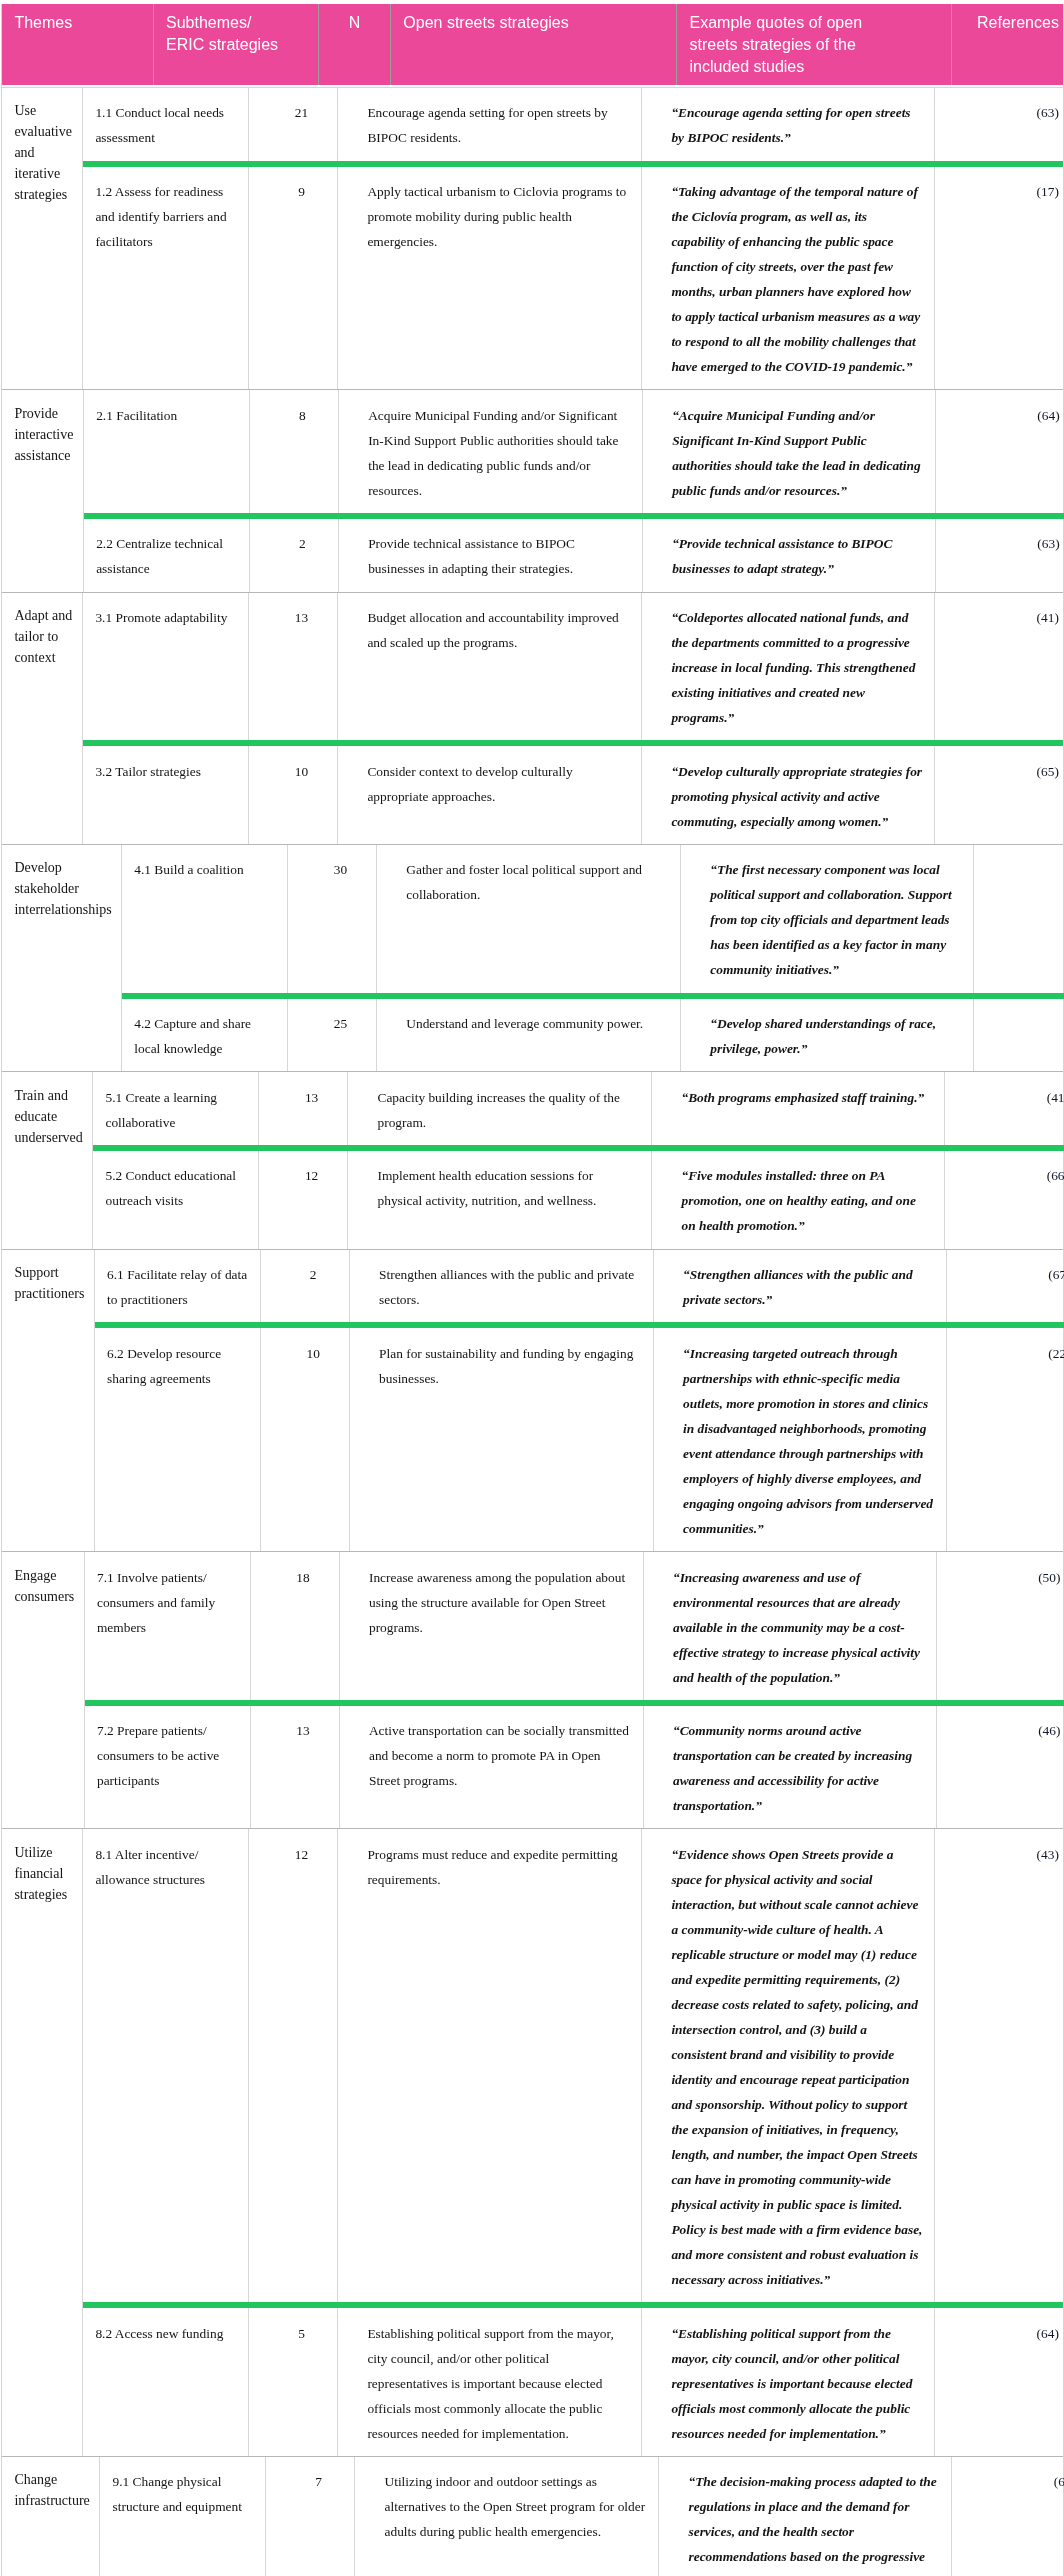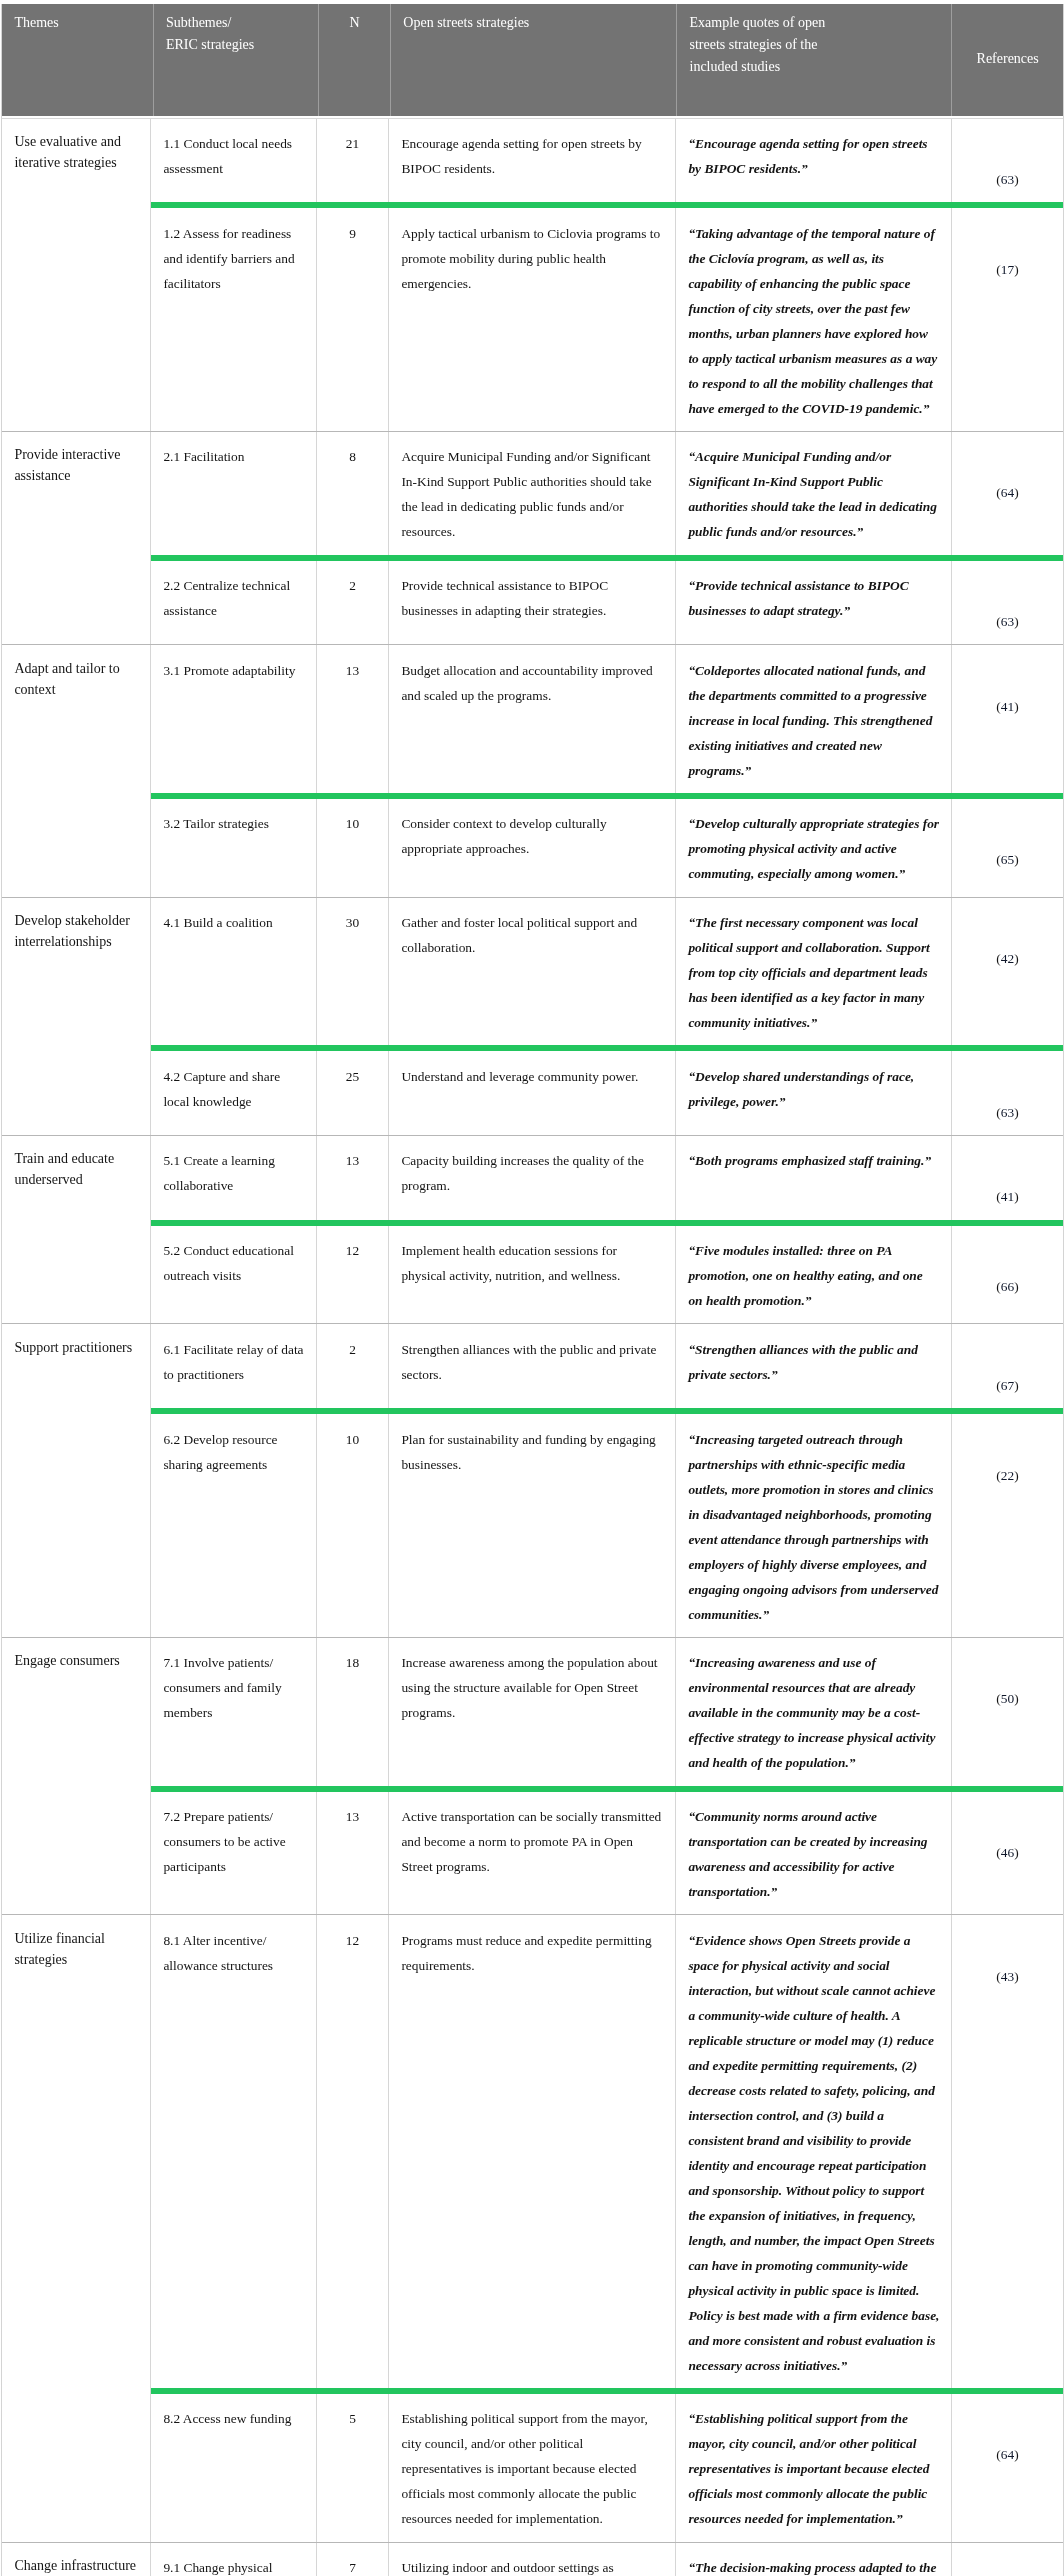--- a/index.html
+++ b/index.html
@@ -17,55 +17,55 @@
   .table {
     width: 1063px;
     margin-left: 1px;
     border-left: 0.5px solid #d4d4d4;
     border-right: 0.5px solid #d4d4d4;
     border-bottom: 1.5px solid #b2b2b2;
   }
   
   .thead {
     display: flex;
-    background: #737373;
+    background: #ec4899;
     color: #ffffff;
-    font-family: Liberation Serif, serif;
-    font-size: 14px;
+    font-family: Liberation Sans, sans-serif;
+    font-size: 16px;
     font-weight: 400;
     line-height: 21.6px;
     border-bottom: 2.6px solid #ffffff;
   }
   .th {
     padding: 8.8px 11.3px 7.7px 12.4px;
     white-space: pre-line;
     border-right: 0.5px solid #9e9e9e;
     min-height: 76px;
   }
   .th:last-child { border-right: none; }
   
   .c1 { width: 152px; }
   .c2 { width: 166px; }
   .c3 { width: 72px; text-align: center; padding-left: 4.1px; padding-right: 4.1px; }
   .c4 { width: 287px; }
   .c5 { width: 276px; }
-  .c6 { width: 111px; text-align: center; padding-left: 4.1px; padding-right: 4.1px; margin-top: 36px; }
+  .c6 { width: 111px; text-align: right; padding-left: 4.1px; padding-right: 4.1px; }
   
   .tbody { border-top: 0.5px solid #d8d8d8; }
   .group { display: flex; }
   .group + .group { border-top: 1.5px solid #b7b7b7; }
   .theme-cell {
     width: 152px;
     padding: 12.4px 9.3px 11.3px 12.4px;
     font-size: 14px;
     line-height: 21px;
     border-right: 0.5px solid #d6d6d6;
   }
   .rows { flex: 1 1 auto; display: flex; flex-direction: column; }
-  .subrow { display: flex; }
+  .subrow { display: flex; gap: 17px; }
   .subrow + .subrow { border-top: 6px solid #22c55e; }
   .cell {
     padding: 12.4px 11.3px 10.3px 12.4px;
     font-size: 13.4px;
     line-height: 25px;
     border-right: 0.5px solid #d6d6d6;
   }
   .cell.c3 { padding-left: 4.1px; padding-right: 4.1px; }
   .cell.c5 { font-style: italic; font-weight: bold; }
   .cell.c6 { border-right: none; padding-left: 4.1px; padding-right: 4.1px; }

